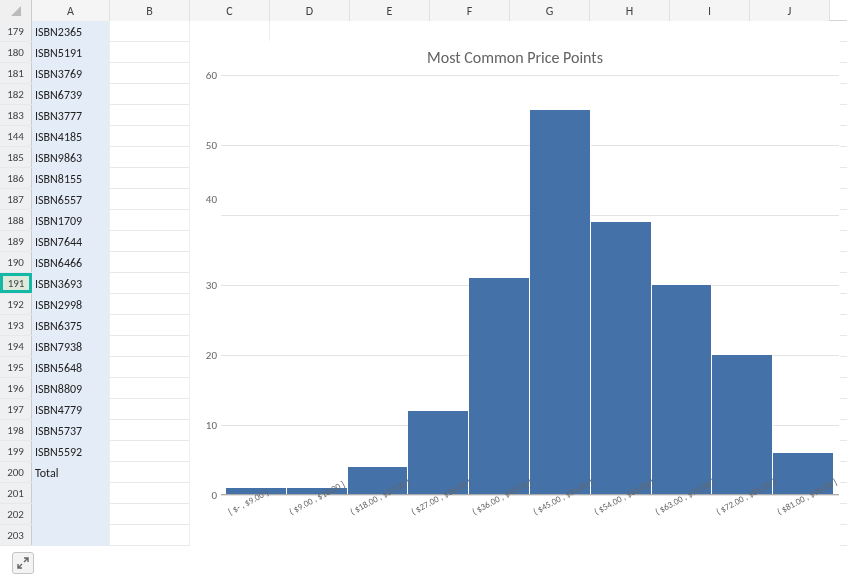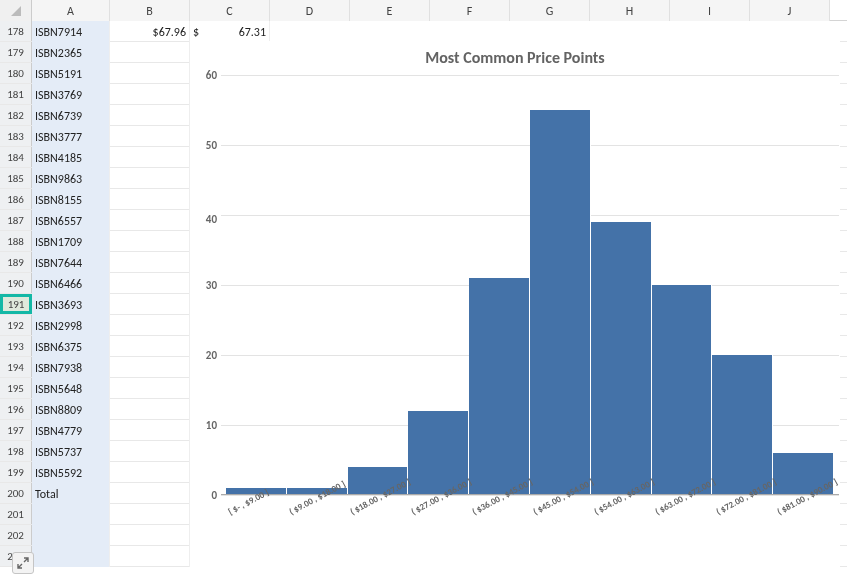--- a/index.html
+++ b/index.html
@@ -80,21 +80,20 @@
     .cell.colC .dollar { margin-right: auto; }
     .cell.colC .val { margin-left: auto; }
     .chart-container {
       position: absolute;
       top: 41px;
       left: 190px;
       width: 650px;
       height: 540px;
       background: #fff;
       border: 1px solid transparent;
-      font-weight: bold;
     }
     .chart-title {
       text-align: center;
       font-size: 16px;
       color: #636363;
       margin: 6px 0 8px 0;
     }
     .chart-body {
       position: relative;
       margin-left: 30px;
@@ -187,29 +186,20 @@
       <div class="col-header col-D">D</div>
       <div class="col-header col-E">E</div>
       <div class="col-header col-F">F</div>
       <div class="col-header col-G">G</div>
       <div class="col-header col-H">H</div>
       <div class="col-header col-I">I</div>
       <div class="col-header col-J">J</div>
   </div>
   <div class="data-rows" id="data-rows">
       <div class="row">
-        <div class="row-header ">178</div>
-        <div class="cell colA">ISBN7914</div>
-        <div class="cell colB">$67.96</div>
-        <div class="cell colC">
-          <span class="dollar">$</span>
-          <span class="val">67.31</span>
-        </div>
-      </div>
-      <div class="row">
         <div class="row-header ">179</div>
         <div class="cell colA">ISBN2365</div>
         <div class="cell colB"></div>
         <div class="cell colC"></div>
       </div>
       <div class="row">
         <div class="row-header ">180</div>
         <div class="cell colA">ISBN5191</div>
         <div class="cell colB"></div>
         <div class="cell colC"></div>
@@ -226,21 +216,21 @@
         <div class="cell colB"></div>
         <div class="cell colC"></div>
       </div>
       <div class="row">
         <div class="row-header ">183</div>
         <div class="cell colA">ISBN3777</div>
         <div class="cell colB"></div>
         <div class="cell colC"></div>
       </div>
       <div class="row">
-        <div class="row-header ">184</div>
+        <div class="row-header ">144</div>
         <div class="cell colA">ISBN4185</div>
         <div class="cell colB"></div>
         <div class="cell colC"></div>
       </div>
       <div class="row">
         <div class="row-header ">185</div>
         <div class="cell colA">ISBN9863</div>
         <div class="cell colB"></div>
         <div class="cell colC"></div>
       </div>
@@ -356,21 +346,21 @@
 </div>
 
 <div class="chart-container">
   <div class="chart-title">Most Common Price Points</div>
   <div class="chart-body">
     <div class="y-axis" id="y-axis">
         <div class="y-tick" style="top: 420px;">0</div>
         <div class="y-tick" style="top: 350px;">10</div>
         <div class="y-tick" style="top: 280px;">20</div>
         <div class="y-tick" style="top: 210px; text-align: center;">30</div>
-        <div class="y-tick" style="top: 144px;">40</div>
+        <div class="y-tick" style="top: 124px;">40</div>
         <div class="y-tick" style="top: 70px;">50</div>
         <div class="y-tick" style="top: 0px;">60</div>
       </div>
     <div id="gridlines">
         <div class="gridline" style="top: 420px;"></div>
         <div class="gridline" style="top: 350px;"></div>
         <div class="gridline" style="top: 280px;"></div>
         <div class="gridline" style="top: 210px;"></div>
         <div class="gridline" style="top: 140px;"></div>
         <div class="gridline" style="top: 70px;"></div>

